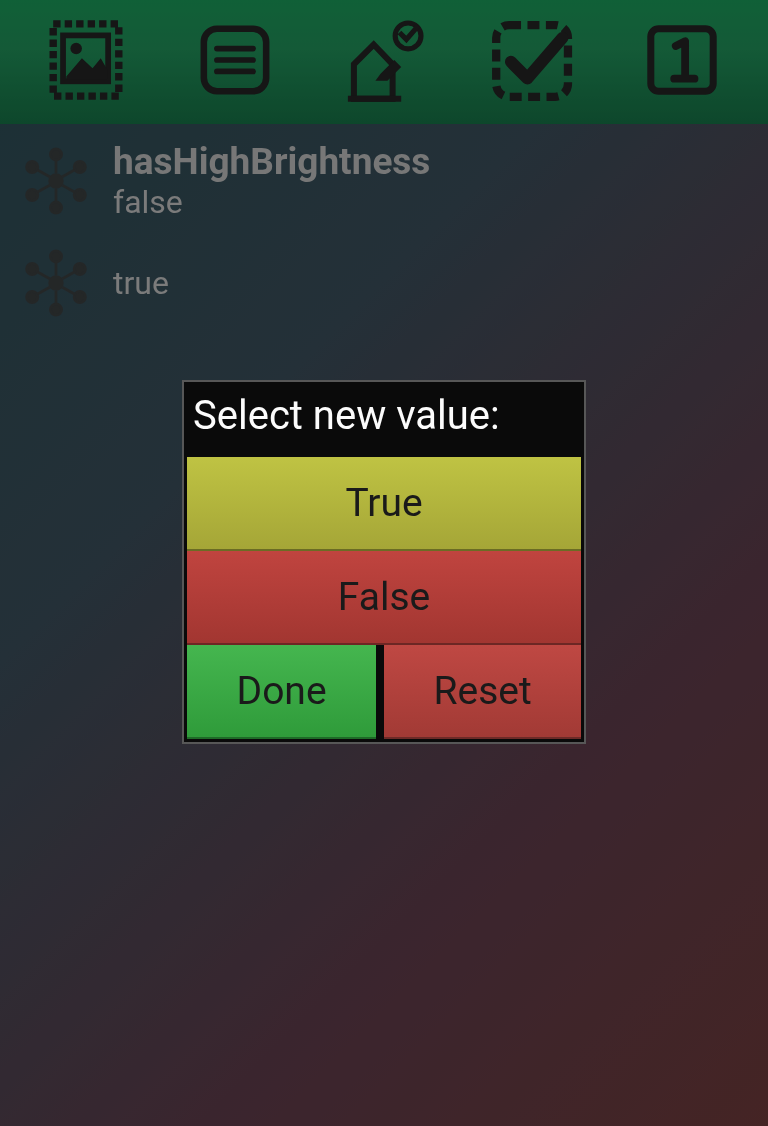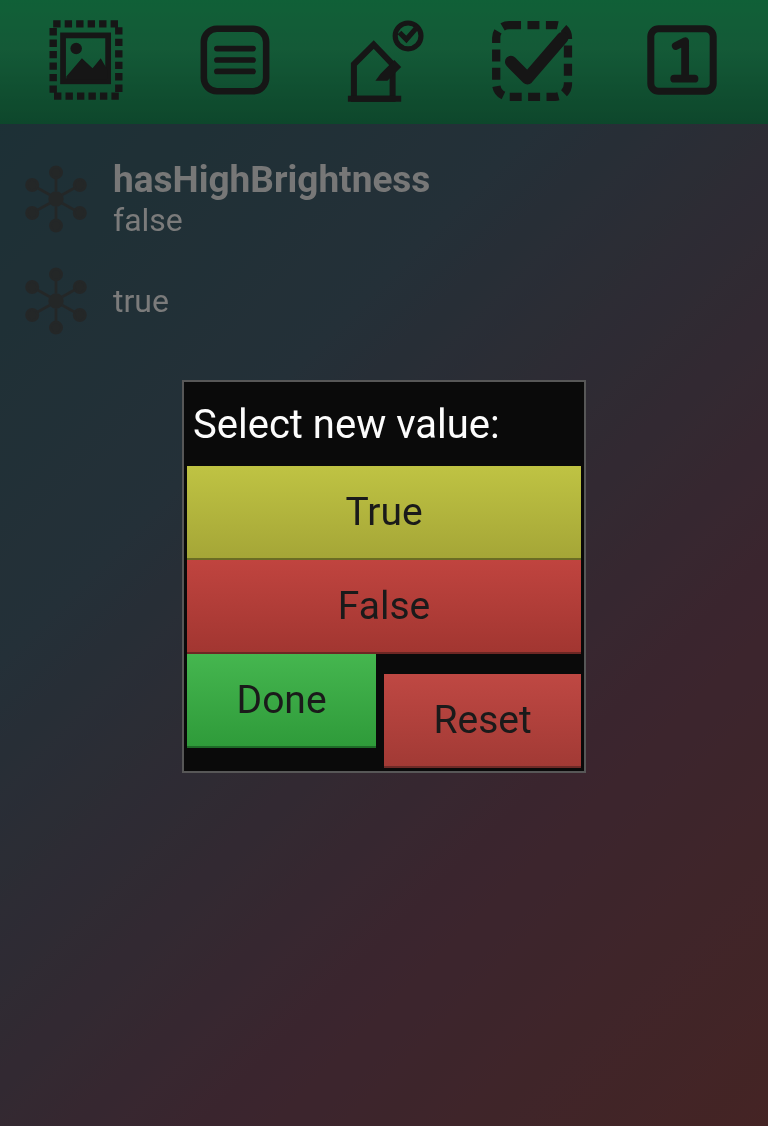--- a/index.html
+++ b/index.html
@@ -20,21 +20,21 @@
     padding: 0 12px;
   }
   .tb-btn {
     width: 120px;
     height: 100px;
     display: flex;
     align-items: center;
     justify-content: center;
     color: #222;
   }
-  .list { padding: 6px 0 0 0; margin-top: 18px; }
+  .list { padding: 6px 0 0 0; }
   .list-item {
     display: flex;
     align-items: center;
     padding: 10px 14px 14px 18px;
   }
   .node-icon {
     width: 75px;
     height: 75px;
     flex: 0 0 75px;
     display: flex;
@@ -52,21 +52,21 @@
     background: rgba(0,0,0,0.35);
   }
 
   .dialog {
     position: absolute;
     left: 182px;
     top: 380px;
     width: 404px;
     background: #0a0a0a;
     border: 2px solid #575757;
-    padding: 12px 3px 3px 3px;
+    padding: 3px 3px 3px 3px;
   }
   .dialog-title {
     color: #fcfcfc;
     font-size: 40px;
     font-weight: 400;
     padding: 7px 6px 18px 6px;
   }
   .btn {
     display: flex;
     align-items: center;
@@ -94,21 +94,20 @@
   }
   .btn-done {
     width: 49%;
     background: linear-gradient(to bottom, #45b64f 0%, #2f9b3a 100%);
     border-bottom: 2px solid #1e6a27;
   }
   .btn-reset {
     width: 51%;
     background: linear-gradient(to bottom, #bf4843 0%, #a23a35 100%);
     border-bottom: 2px solid #6d2a27;
-    margin-top: 20px;
   }
 </style>
 </head>
 <body>
 
 <div class="screen">
 
   <div class="toolbar">
     <div class="tb-btn">
       <span>

